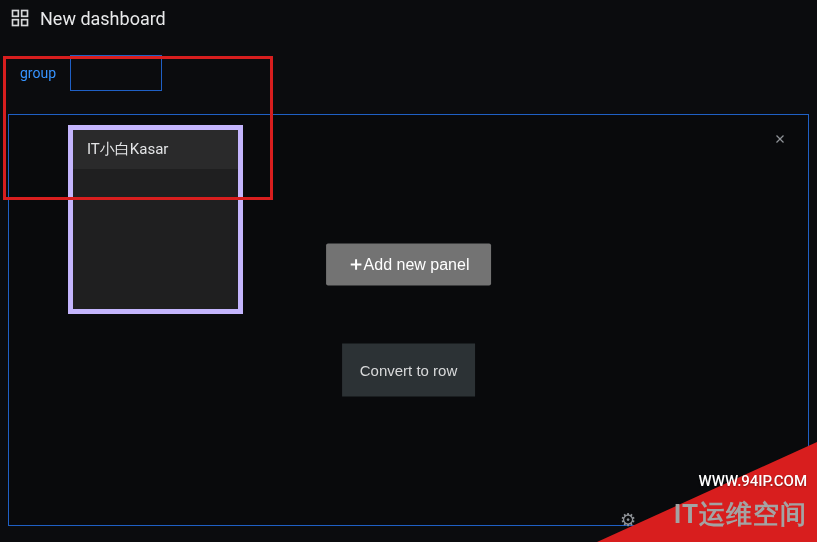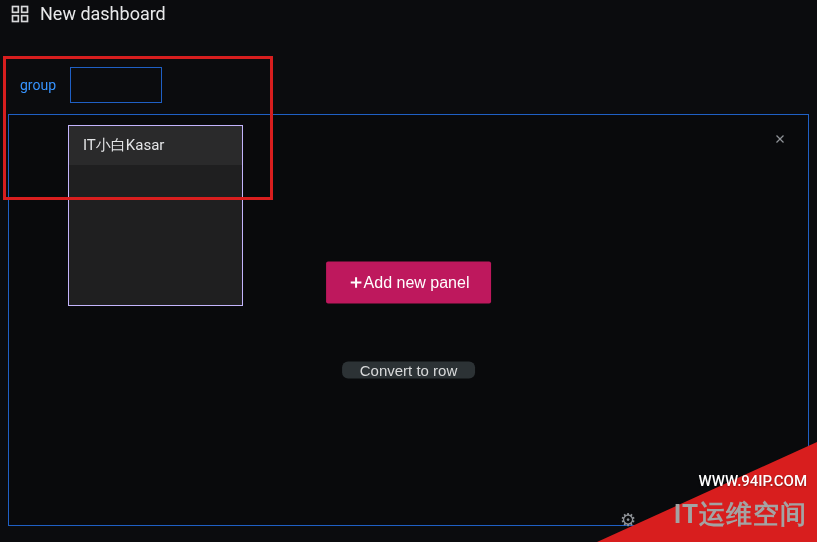--- a/index.html
+++ b/index.html
@@ -7,22 +7,22 @@
       background: #0b0c0e;
       font-family: -apple-system, BlinkMacSystemFont, "Segoe UI", Roboto, sans-serif;
       color: #d8d9da;
       width: 817px;
       height: 542px;
       position: relative;
       overflow: hidden;
     }
     .header {
       display: flex;
-      align-items: flex-end;
-      padding: 24px 10px;
+      align-items: flex-start;
+      padding: 8px 10px;
       height: 36px;
     }
     .header-icon {
       width: 20px;
       height: 20px;
       margin-right: 10px;
       stroke: #d8d9da;
     }
     .header-title {
       color: #e8e9ea;
@@ -59,21 +59,21 @@
       padding: 0 8px;
       font-size: 14px;
       outline: none;
     }
     .dropdown {
       position: absolute;
       left: 68px;
       top: 125px;
       width: 175px;
       background: #1f1f20;
-      border: 1px solid #c4b5fd;
+      border: 5px solid #c4b5fd;
       z-index: 5;
     }
     .dropdown-item {
       padding: 10px 14px;
       color: #e3e4e6;
       font-size: 15px;
       background: #2a2a2b;
       cursor: pointer;
     }
     .dropdown-body {
@@ -104,39 +104,39 @@
       position: absolute;
       left: 50%;
       top: 50%;
       transform: translate(-50%, -50%);
       display: flex;
       flex-direction: column;
       align-items: center;
       gap: 18px;
     }
     .primary-btn {
-      background: #be185d;
+      background: #737373;
       color: #fff;
       border: none;
       padding: 12px 22px;
       font-size: 16px;
       font-weight: 500;
       cursor: pointer;
       display: flex;
       align-items: center;
       border-radius: 2px;
     }
     .secondary-btn {
       background: #2c3235;
       color: #d8d9da;
       border: none;
-      padding: 0 18px;
+      padding: 18px 18px;
       font-size: 15px;
       cursor: pointer;
-      border-radius: 6px;
+      border-radius: 0;
       margin-top: 40px;
     }
     .corner-triangle {
       position: absolute;
       right: 0;
       bottom: 0;
       width: 0;
       height: 0;
       border-left: 220px solid transparent;
       border-bottom: 100px solid #d81e1e;

